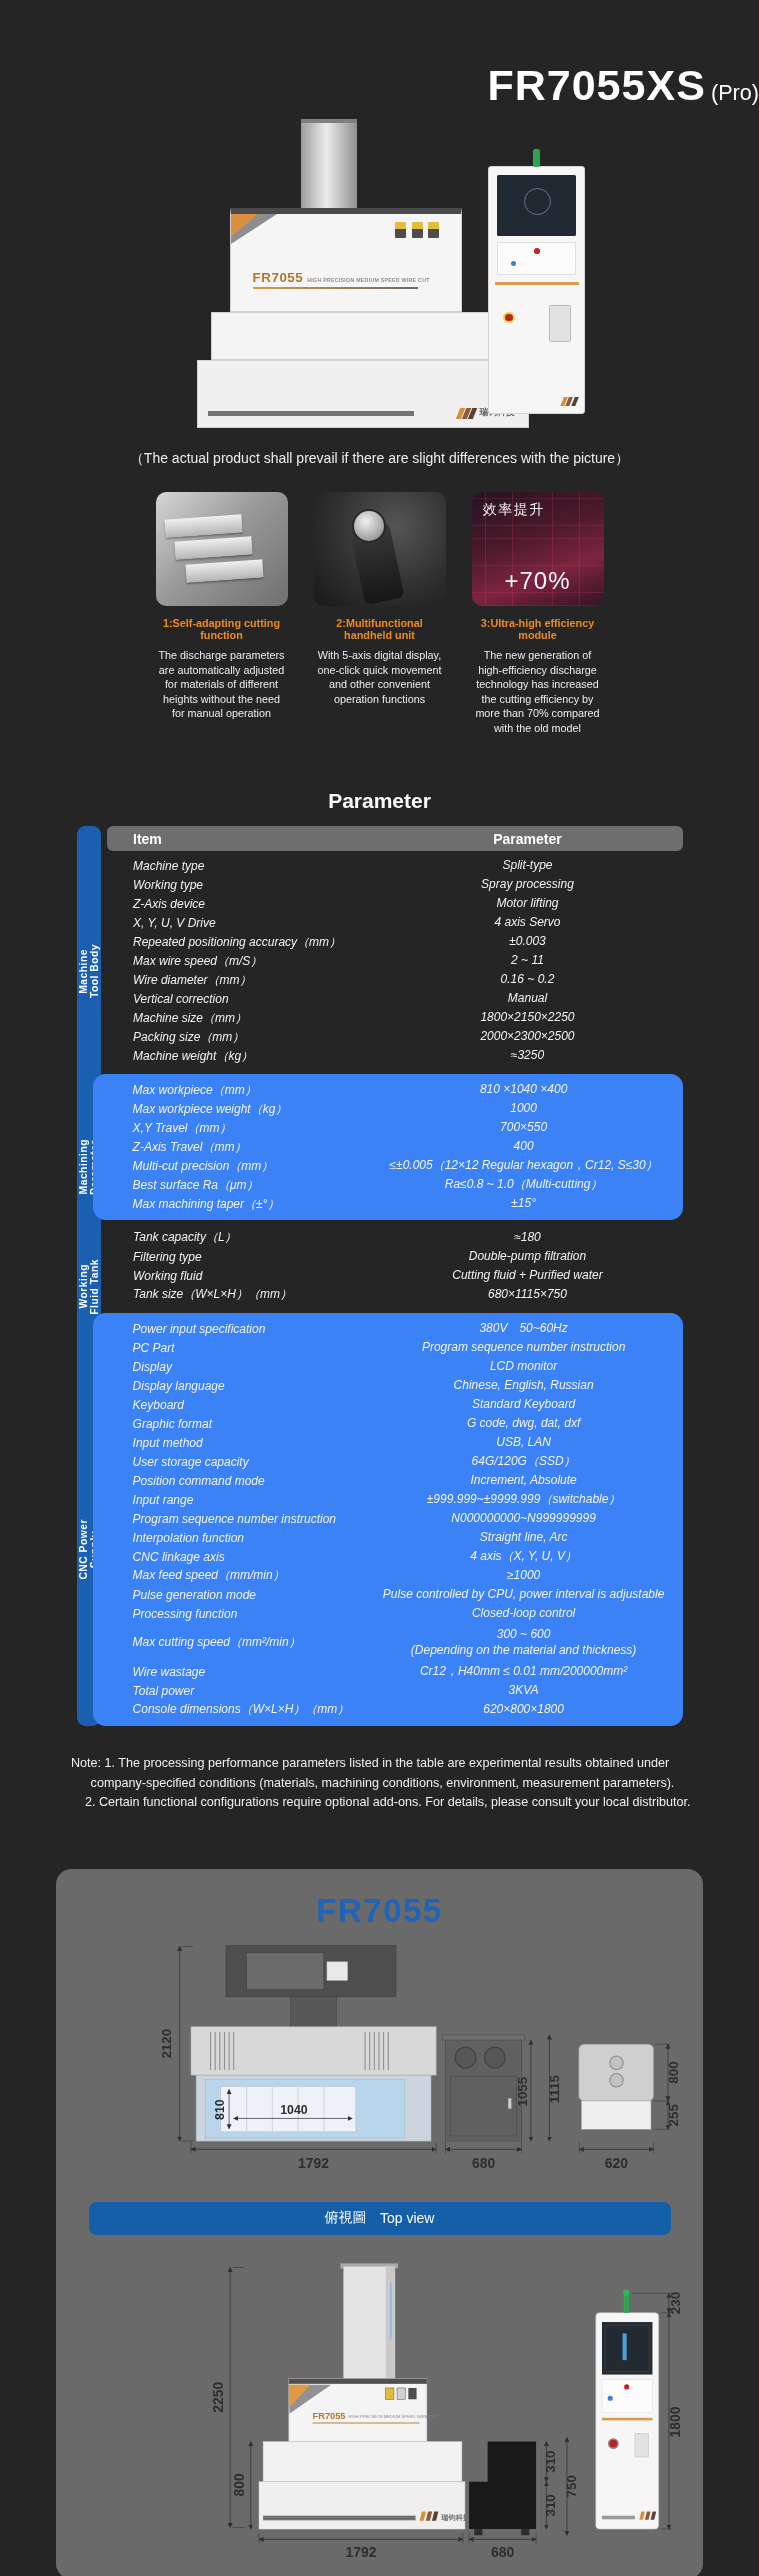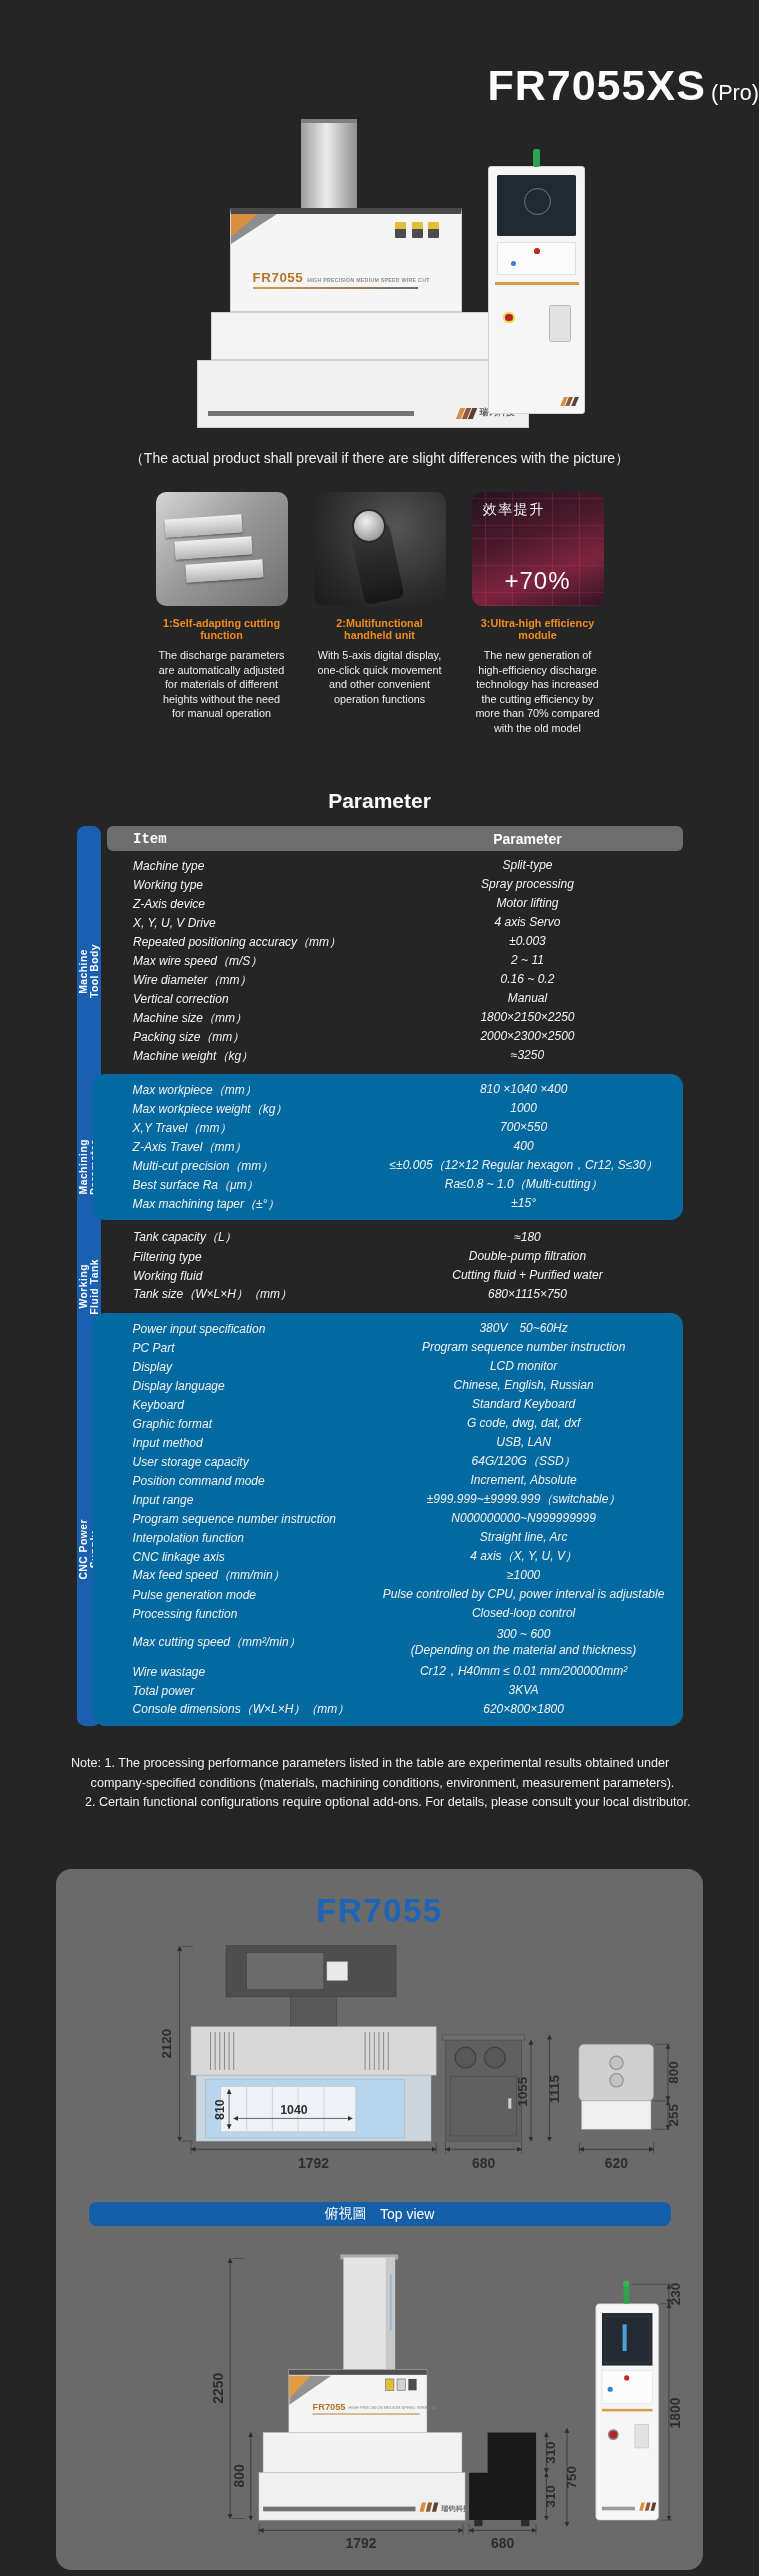--- a/index.html
+++ b/index.html
@@ -79,41 +79,41 @@
   .f-text { margin-top:7.2px; text-align:center; font-size:10.8px; line-height:1.34; color:#ededed; }
 
   
   .param-heading { margin-top:54px; text-align:center; font-size:21px; font-weight:bold; color:#fafafa; }
   .ptable { position:relative; width:606px; margin:13.4px 0 0 77px; }
   .blue-strip { position:absolute; left:0; top:0; width:24px; height:100%; background:#1a5fb0; border-radius:8.2px; }
   .strip-label { position:absolute; left:0; width:100%; display:flex; justify-content:center; align-items:center; gap:0.5px; }
   .vtext { writing-mode:vertical-rl; transform:rotate(180deg); color:#fff; font-weight:bold; font-size:10.3px; letter-spacing:0.5px; white-space:nowrap; }
   .pcontent { margin-left:30px; }
   .thead { position:relative; height:25px; background:#6e6e6e; border-radius:6.2px; display:flex; align-items:center; margin-bottom:5.2px; }
-  .th-item { padding-left:26px; font-size:14px; font-weight:bold; color:#fff;font-family:Liberation Mono, monospace; }
+  .th-item { padding-left:26px; font-size:14px; font-weight:bold; color:#fff; }
   .th-param { position:absolute; left:73%; transform:translateX(-50%); font-size:14px; font-weight:bold; color:#fff; }
   .tsec { position:relative;font-style:italic; }
   .tsec.plain { margin:3.1px 0 7.2px 0; }
-  .tsec.panel { background:#0369a1; border-radius:12.4px; padding:6.7px 0; margin:8.2px 0 8.2px -14.4px; }
+  .tsec.panel { background:#3b82f6; border-radius:12.4px; padding:6.7px 0; margin:8.2px 0 8.2px -14.4px; }
   .t-row { position:relative; height:19px; display:flex; align-items:center; padding-left:26px; }
   .panel .t-row { padding-left:40px; }
   .t-row-2 { height:39px; }
   .t-item { font-size:12px; color:#f3f3f3; white-space:nowrap; }
   .t-val { position:absolute; left:73%; transform:translateX(-50%); text-align:center; font-size:12px; color:#f3f3f3; line-height:1.3; white-space:nowrap; }
   .t-val span { display:block; }
 
   .note { margin:28px 0 0 71px; font-size:12.6px; line-height:1.55; color:#f0f0f0; }
   .note .n2 { padding-left:19.6px; }
   .note .n3 { padding-left:14px; }
 
   
   .panel-box { width:647px; margin:56px auto 0; background:#6a6a6a; border-radius:15.5px; padding-bottom:17.5px; }
   .panel-title { padding-top:23px; text-align:center; font-size:33px; font-weight:bold; color:#1e64b8; letter-spacing:1.5px; }
   .drawing { display:block; margin:11.3px auto 0; }
-  .view-bar { width:582px; height:24px; margin:3.1px auto 0; background:#155fa9; border-radius:7.7px;
+  .view-bar { width:582px; height:33px; margin:3.1px auto 0; background:#155fa9; border-radius:7.7px;
               display:flex; justify-content:center; align-items:center; gap:13.4px; color:#fff; font-size:14px; }
   svg text { font-family:"Liberation Sans", sans-serif; }
 </style>
 </head>
 <body>
 
 <div class="page">
 
   <div class="title-wrap">
     <span class="title-main">FR7055XS</span><span class="title-pro">(Pro)</span>

